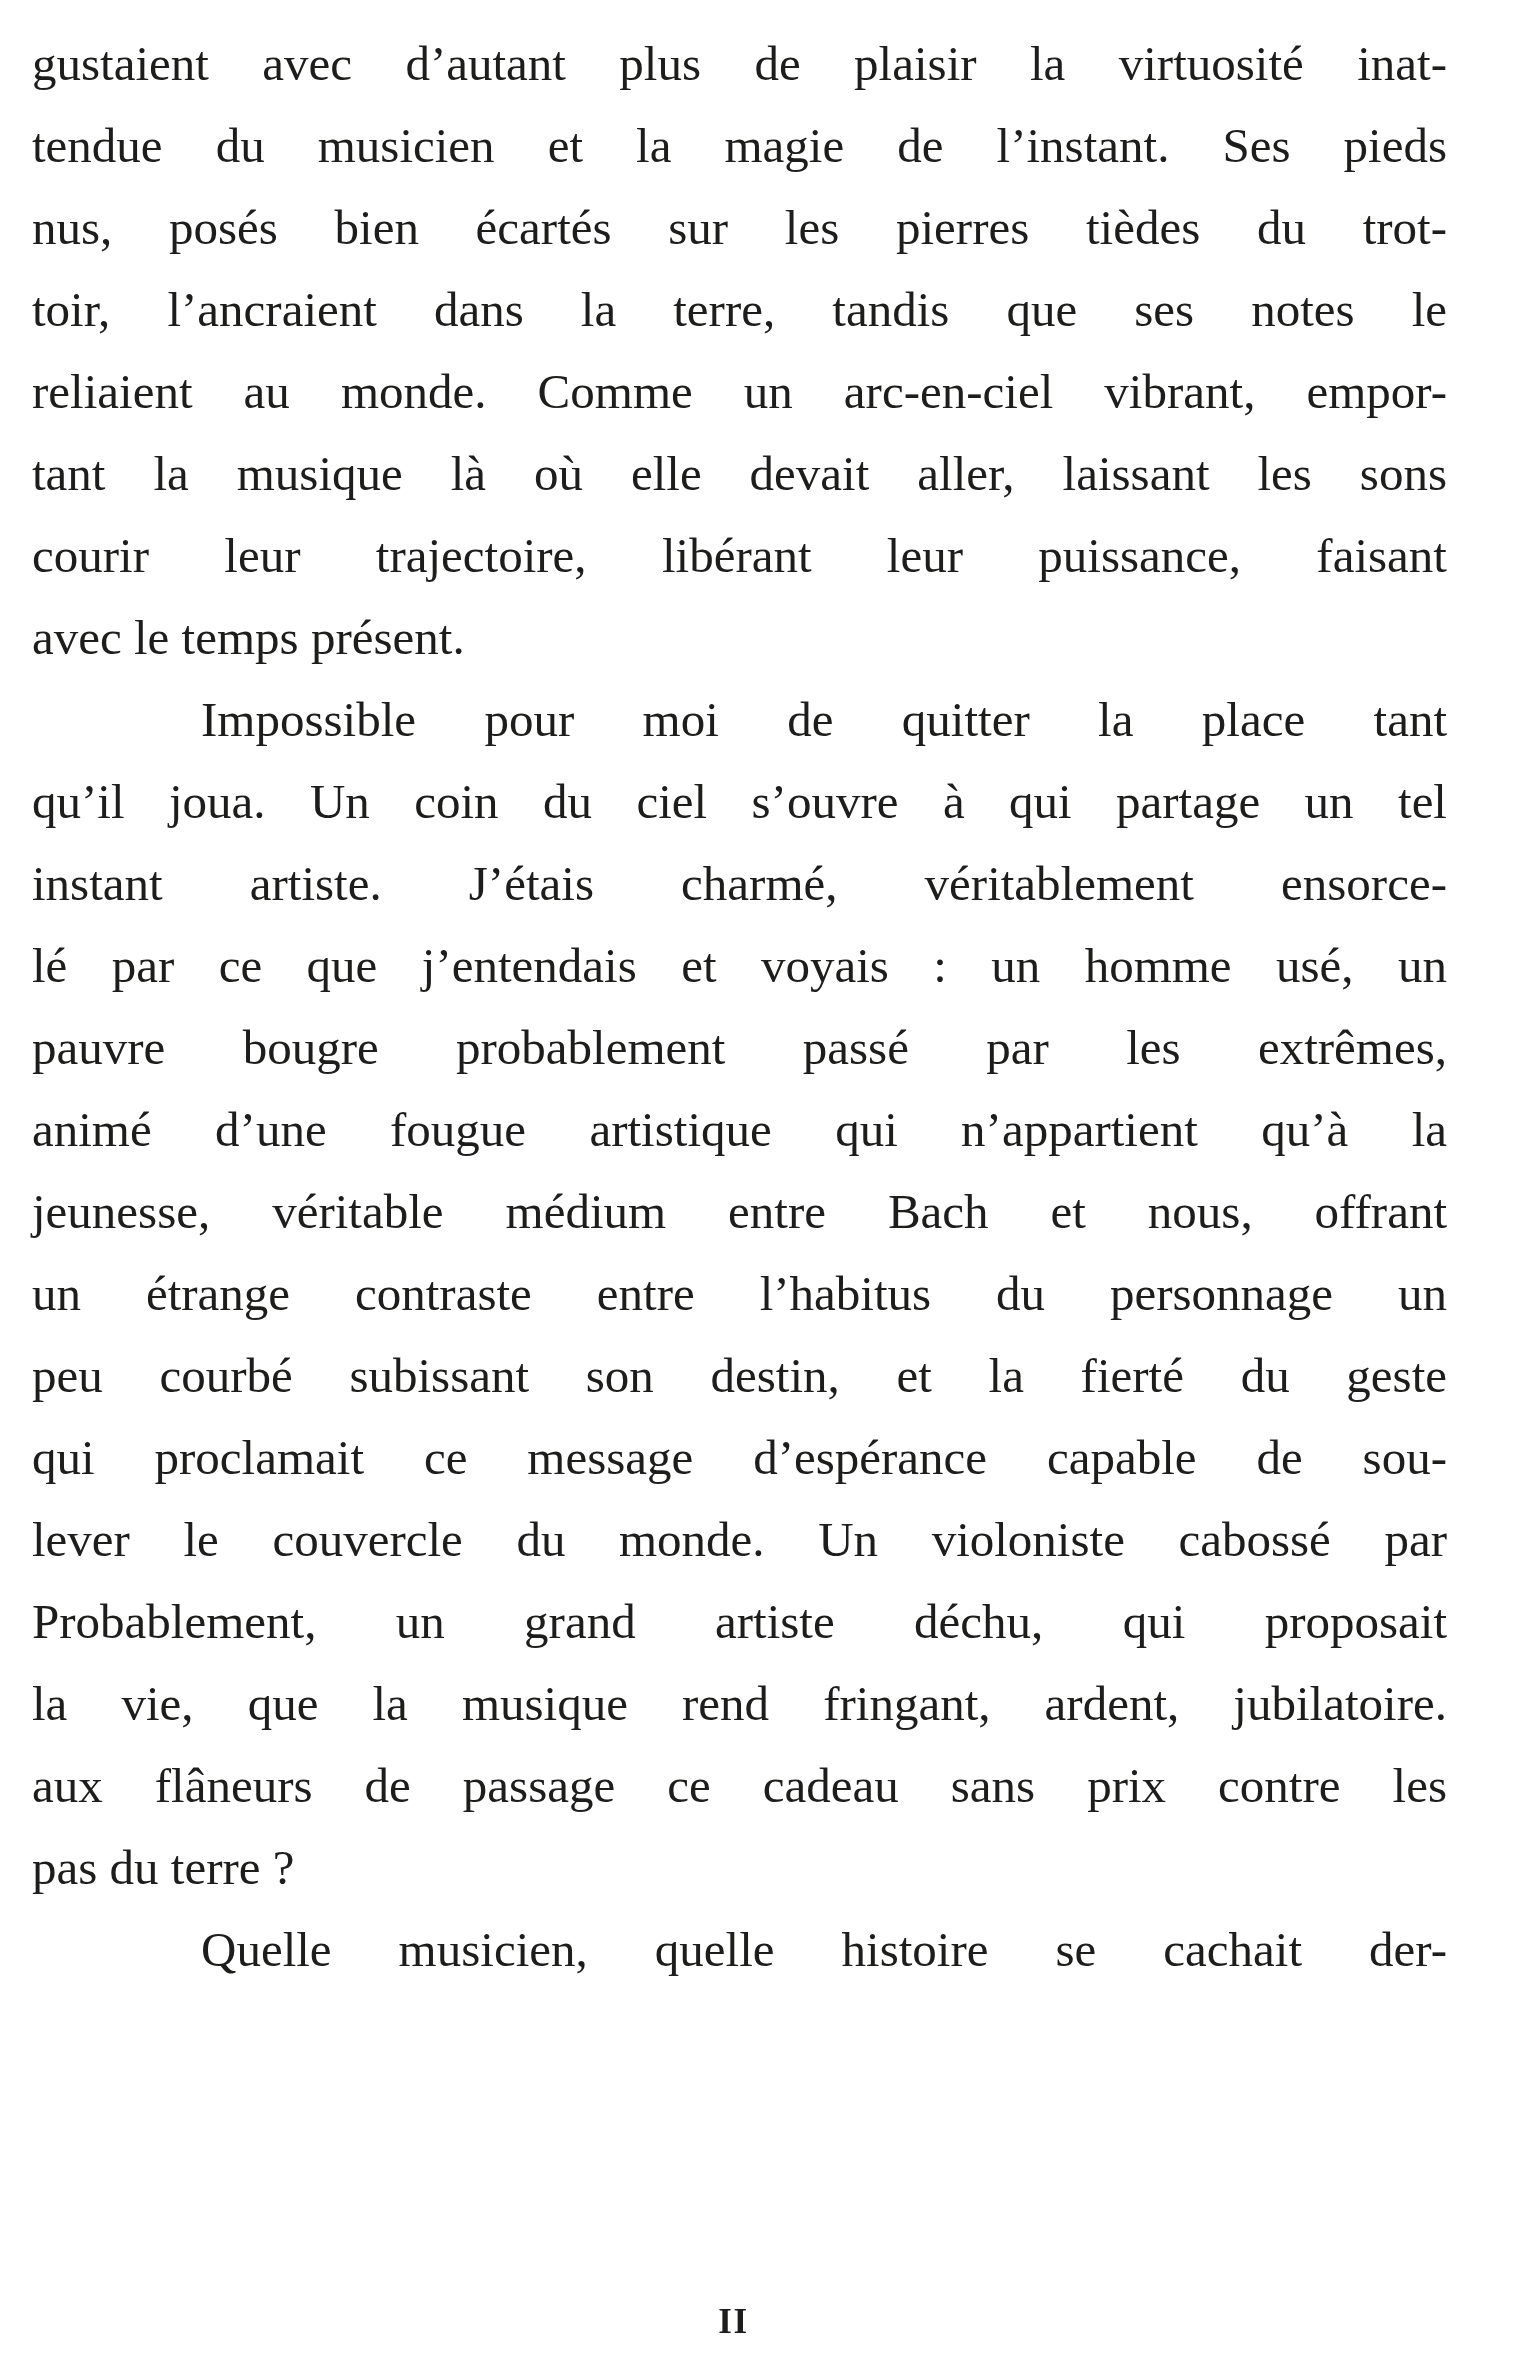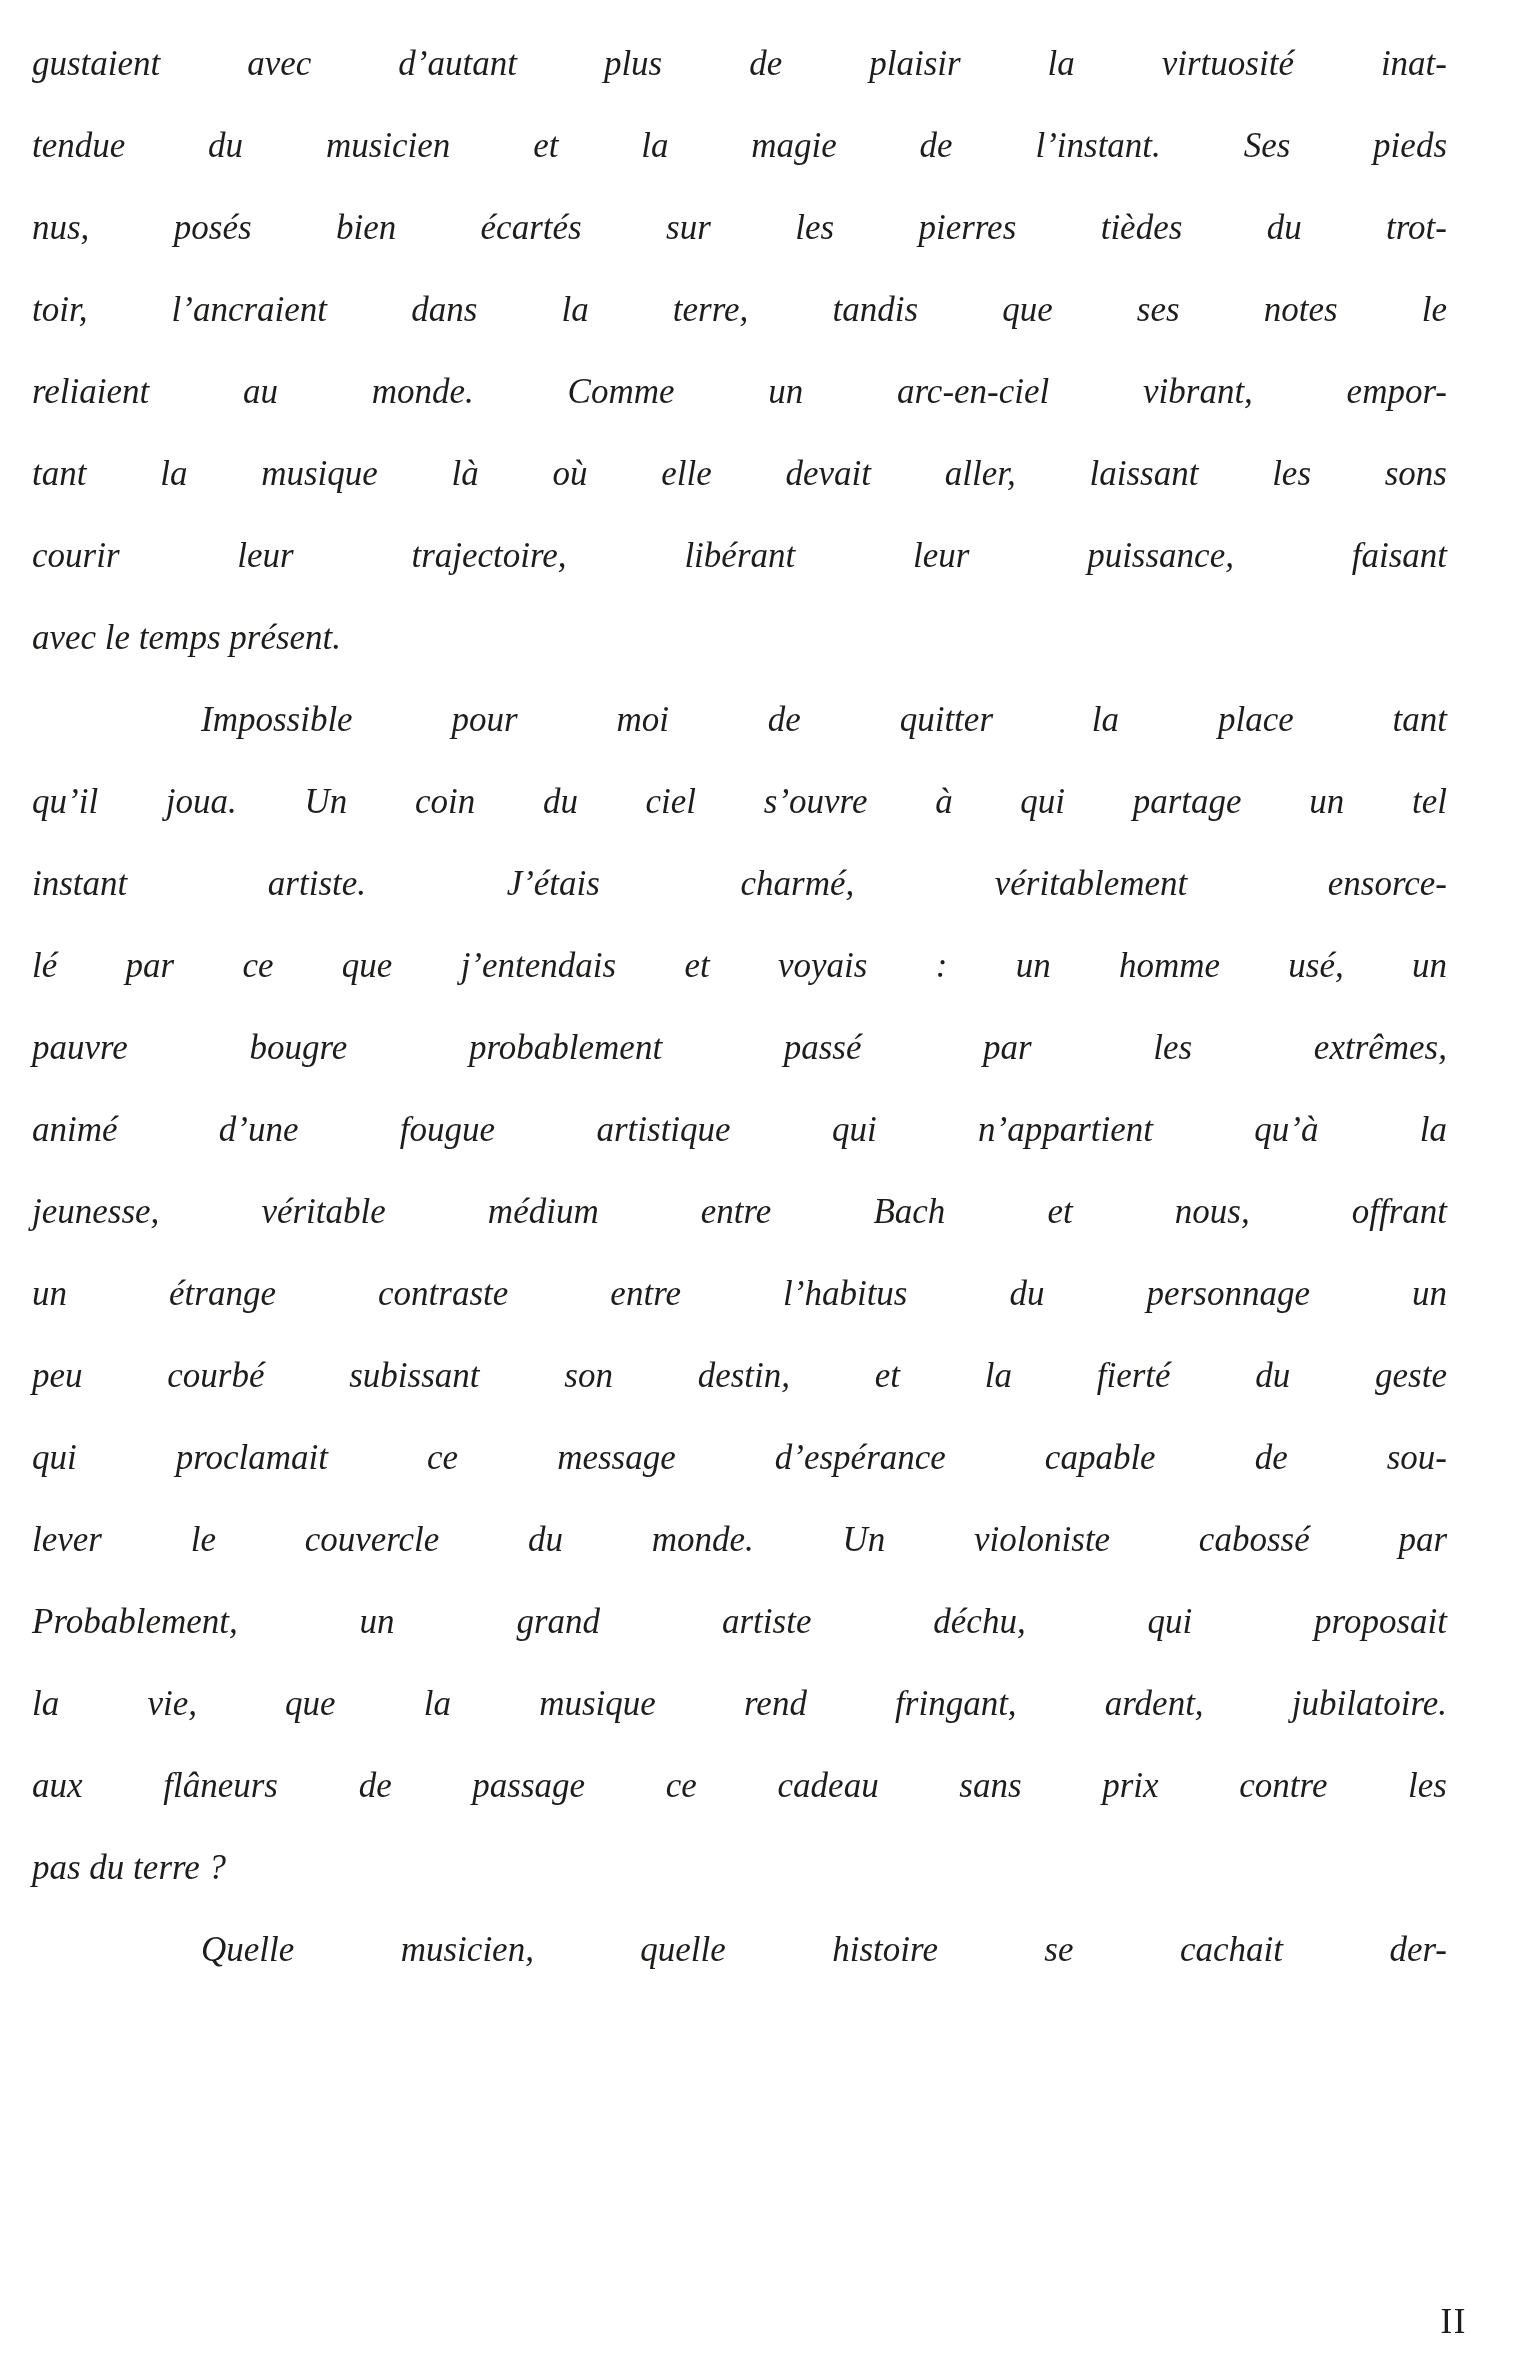--- a/index.html
+++ b/index.html
@@ -24,43 +24,43 @@
     .text-block {
       position: absolute;
       left: 32px;
       top: 22.6px;
       width: 1415px;
     }
     .line {
       display: block;
       height: 82px;
       line-height: 82px;
-      font-size: 35px;
+      font-size: 49px;
       white-space: nowrap;
       text-align: justify;
       text-align-last: justify;
       letter-spacing: 0px;
-      font-style: italic;
     }
     .line.last {
       text-align: left;
       text-align-last: left;
     }
     .line.indent {
       padding-left: 169px;
     }
     .page-number {
       position: absolute;
       left: 0;
       width: 1467px;
       top: 2304px;
-      text-align: right;
+      text-align: center;
       font-size: 35px;
       line-height: 35px;
       letter-spacing: 1.6px;
+      font-weight: bold;
     }
   </style>
 </head>
 <body>
 
 <div class="page">
   <div class="text-block">
 
     <span class="line" style="white-space: nowrap;">gustaient avec d’autant plus de plaisir la virtuosité inat-</span>
     <span class="line" style="white-space: nowrap;">tendue du musicien et la magie de l’instant. Ses pieds</span>

